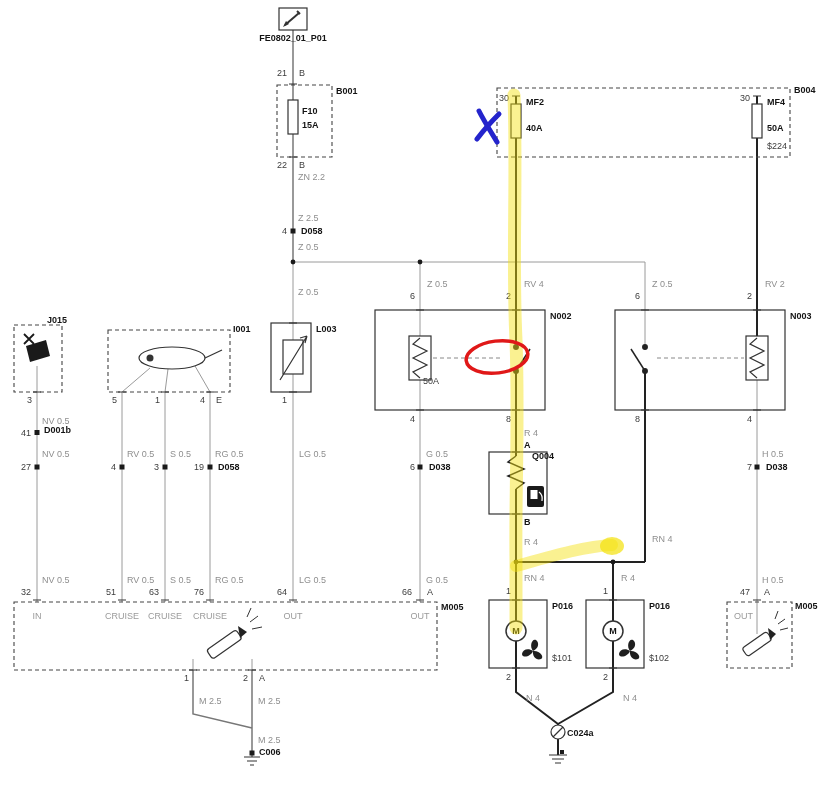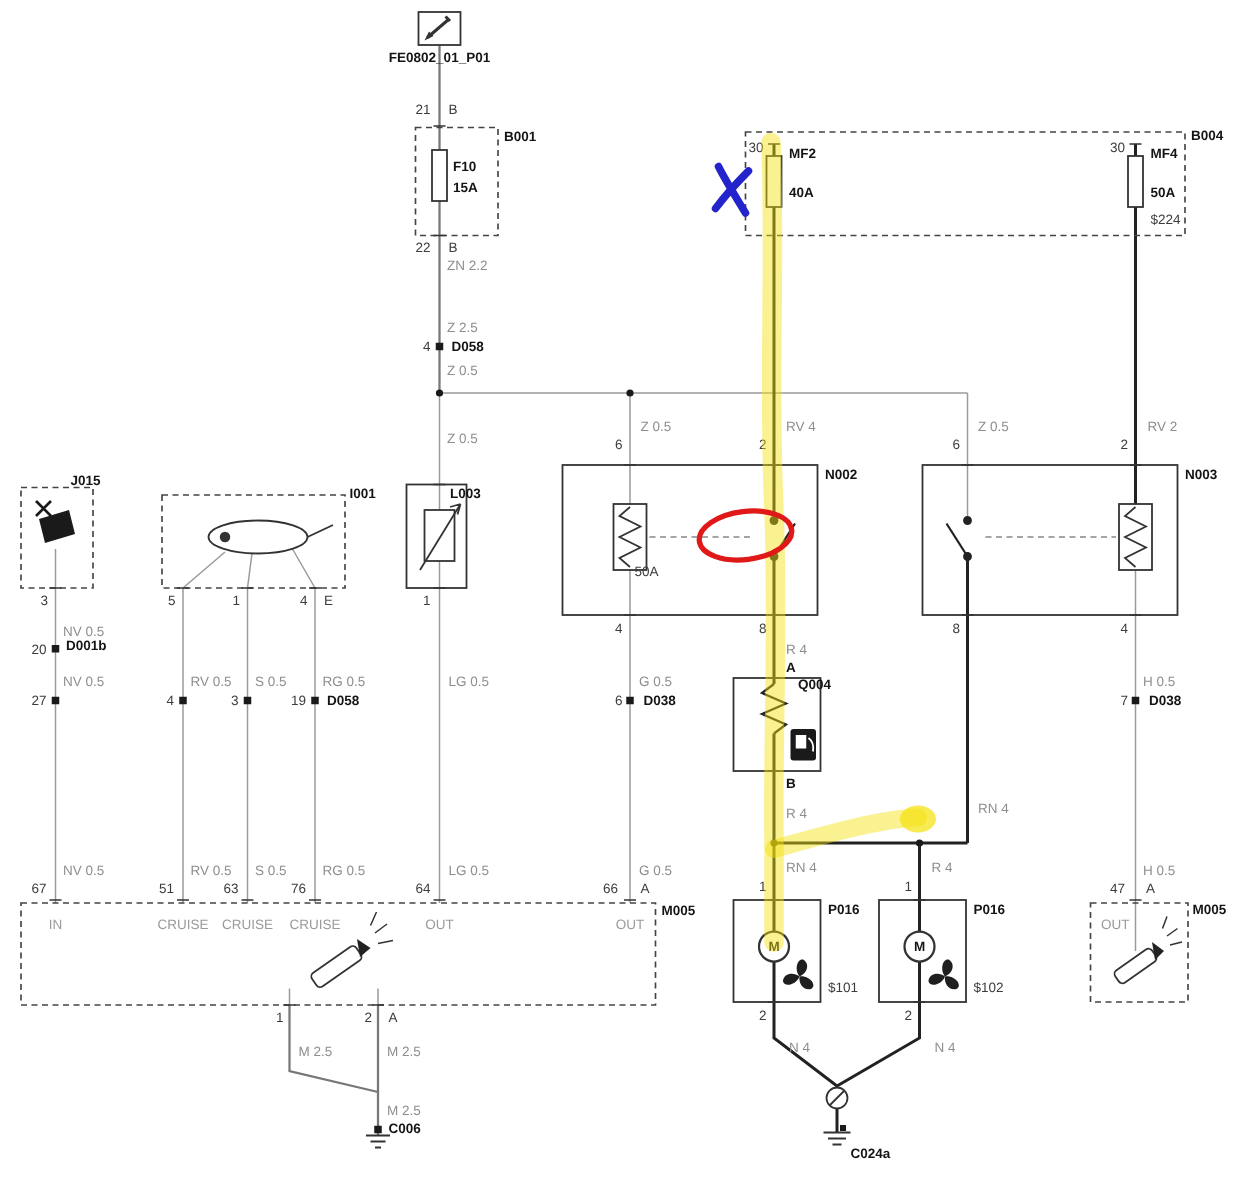--- a/index.html
+++ b/index.html
@@ -236,31 +236,31 @@
   <span class="lbl b" style="left:552px;top:601px">P016</span>
   <span class="lbl b" style="left:649px;top:601px">P016</span>
   <span class="lbl b ca" style="left:516px;top:626px">M</span>
   <span class="lbl b ca" style="left:613px;top:626px">M</span>
   <span class="lbl p" style="left:552px;top:653px">$101</span>
   <span class="lbl p" style="left:649px;top:653px">$102</span>
   <span class="lbl p ra" style="left:511px;top:672px">2</span>
   <span class="lbl p ra" style="left:608px;top:672px">2</span>
   <span class="lbl w" style="left:526px;top:693px">N 4</span>
   <span class="lbl w" style="left:623px;top:693px">N 4</span>
-  <span class="lbl b" style="left:567px;top:764px">C024a</span>
+  <span class="lbl b" style="left:567px;top:728px">C024a</span>
 
   <span class="lbl b" style="left:47px;top:315px">J015</span>
   <span class="lbl p ra" style="left:32px;top:395px">3</span>
   <span class="lbl w" style="left:42px;top:416px">NV 0.5</span>
-  <span class="lbl p ra" style="left:31px;top:428px">20</span>
+  <span class="lbl p ra" style="left:31px;top:428px">41</span>
   <span class="lbl b" style="left:44px;top:425px">D001b</span>
   <span class="lbl w" style="left:42px;top:449px">NV 0.5</span>
   <span class="lbl p ra" style="left:31px;top:462px">27</span>
   <span class="lbl w" style="left:42px;top:575px">NV 0.5</span>
-  <span class="lbl p ra" style="left:31px;top:587px">67</span>
+  <span class="lbl p ra" style="left:31px;top:587px">32</span>
   <span class="lbl port ca" style="left:37px;top:611px">IN</span>
 
   <span class="lbl b" style="left:233px;top:324px">I001</span>
   <span class="lbl p ra" style="left:117px;top:395px">5</span>
   <span class="lbl w" style="left:127px;top:449px">RV 0.5</span>
   <span class="lbl p ra" style="left:116px;top:462px">4</span>
   <span class="lbl w" style="left:127px;top:575px">RV 0.5</span>
   <span class="lbl p ra" style="left:116px;top:587px">51</span>
   <span class="lbl port ca" style="left:122px;top:611px">CRUISE</span>
 
@@ -273,21 +273,21 @@
 
   <span class="lbl p ra" style="left:205px;top:395px">4</span>
   <span class="lbl p" style="left:216px;top:395px">E</span>
   <span class="lbl w" style="left:215px;top:449px">RG 0.5</span>
   <span class="lbl p ra" style="left:204px;top:462px">19</span>
   <span class="lbl b" style="left:218px;top:462px">D058</span>
   <span class="lbl w" style="left:215px;top:575px">RG 0.5</span>
   <span class="lbl p ra" style="left:204px;top:587px">76</span>
   <span class="lbl port ca" style="left:210px;top:611px">CRUISE</span>
 
-  <span class="lbl b" style="left:300px;top:324px">L003</span>
+  <span class="lbl b" style="left:316px;top:324px">L003</span>
   <span class="lbl p ra" style="left:287px;top:395px">1</span>
   <span class="lbl w" style="left:299px;top:449px">LG 0.5</span>
   <span class="lbl w" style="left:299px;top:575px">LG 0.5</span>
   <span class="lbl p ra" style="left:287px;top:587px">64</span>
   <span class="lbl port ca" style="left:293px;top:611px">OUT</span>
 
   <span class="lbl w" style="left:426px;top:449px">G 0.5</span>
   <span class="lbl p ra" style="left:415px;top:462px">6</span>
   <span class="lbl b" style="left:429px;top:462px">D038</span>
   <span class="lbl w" style="left:426px;top:575px">G 0.5</span>

